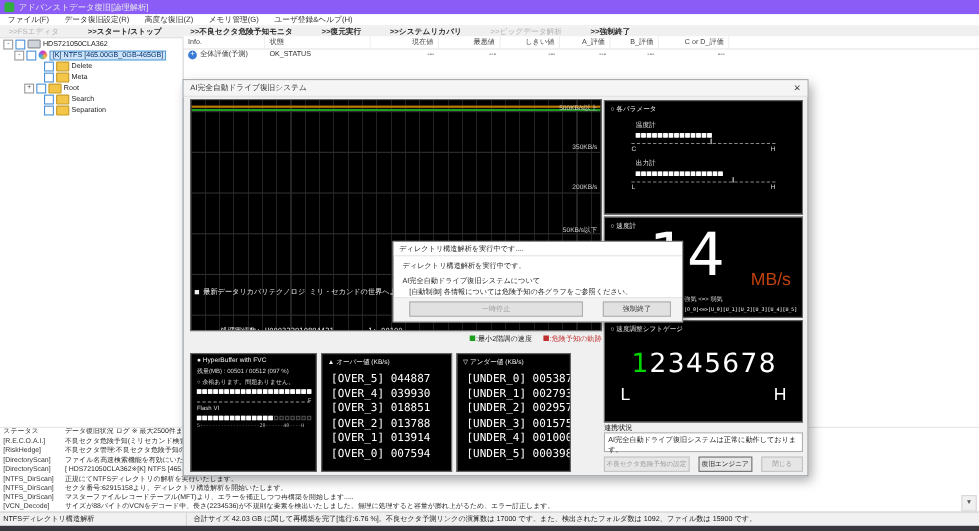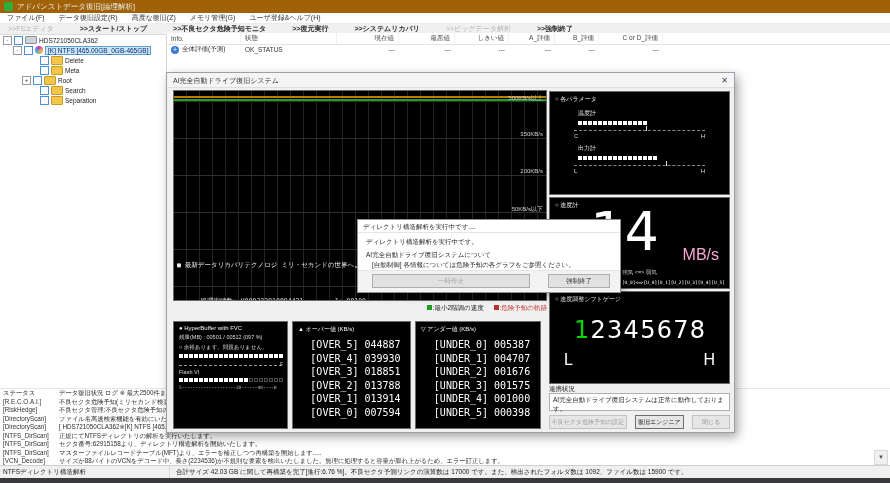--- a/index.html
+++ b/index.html
@@ -1,21 +1,21 @@
 <!DOCTYPE html>
 <html><head>
 <meta charset="utf-8">
 <style>
   html,body{margin:0;padding:0;}
   body{width:890px;height:483px;position:relative;overflow:hidden;background:#fff;
        font-family:"Liberation Sans","DejaVu Sans",sans-serif;color:#222;}
   .abs{position:absolute;}
 
   
-  .titlebar{left:0;top:0;width:890px;height:13px;background:#a16207;color:#e9e9e9;
+  .titlebar{left:0;top:0;width:890px;height:13px;background:#8b5cf6;color:#e9e9e9;
             font-size:7.5px;line-height:13px;}
   .titleicon{position:absolute;left:4px;top:2px;width:9px;height:9px;background:#2fae3e;border-radius:2px;}
   .titletext{position:absolute;left:17px;top:0;}
   .menubar{left:0;top:13px;width:890px;height:10px;background:#fff;border-bottom:1px solid #ececec;
            display:flex;align-items:center;font-size:7px;color:#333;}
   .m-item{padding:0 7px;}
   .toolbar{left:0;top:24px;width:890px;height:10px;background:#f0f0f1;border-bottom:1px solid #dcdcdc;
            display:flex;align-items:center;font-size:7px;font-weight:bold;color:#2b2b2b;}
   .t-item{margin-left:26px;white-space:nowrap;}
   .t-item.dis{color:#b4b4b4;font-weight:normal;}
@@ -90,38 +90,38 @@
   .hb .ln{font-size:5.5px;color:#ddd;padding-left:5px;margin-top:3px;white-space:nowrap;}
   .sqrow{display:flex;gap:1px;margin:3px 0 0 5px;}
   .sq{width:4px;height:4px;background:#101010;border:1px solid #4a4a4a;box-sizing:border-box;}
   .sq.on{background:#fff;border-color:#fff;}
   .dashln{margin:3px 5px 0 5px;border-bottom:1px dashed #9a9a9a;position:relative;height:4px;font-size:5px;color:#ccc;}
   .dashend{position:absolute;right:-1px;top:0;}
   .scaleln{font-size:4.5px;color:#bbb;padding-left:5px;margin-top:3px;white-space:nowrap;
            font-family:"DejaVu Sans Mono",monospace;}
 
   .ov{left:125px;top:248px;width:119px;height:108px;}
-  .un{left:248px;top:248px;width:126px;height:108px;}
+  .un{left:248px;top:248px;width:104px;height:108px;}
   .mrow{font-size:10px;line-height:13.5px;font-family:"DejaVu Sans Mono",monospace;white-space:nowrap;
-        padding-left:8px;color:#fff;text-align:center;}
+        padding-left:8px;color:#fff;}
   .mrow .v{margin-left:6px;}
   .mono-list{margin-top:4px;}
 
   
   .params{left:382px;top:18px;width:181px;height:104px;}
   .pr-sub{font-size:6px;color:#eee;margin:5px 0 0 28px;}
   .pr-sq{margin-left:28px;}
   .pr-scale{margin:2px 24px 0 24px;display:flex;justify-content:space-between;font-size:6px;color:#ddd;}
   .pr-dash{margin:2px 24px 0 24px;border-bottom:1px dashed #888;height:3px;position:relative;}
   .pr-mark{position:absolute;left:55%;top:-1px;width:1px;height:5px;background:#ddd;}
 
   .speed{left:382px;top:124px;width:181px;height:92px;}
   .sp-val{position:absolute;left:0;right:30px;top:6px;text-align:center;font-size:54px;line-height:56px;
           color:#fff;font-family:"DejaVu Sans",sans-serif;}
-  .sp-unit{position:absolute;right:10px;top:48px;font-size:16px;color:#f9a8d4;}
+  .sp-unit{position:absolute;right:10px;top:48px;font-size:16px;color:#c2410c;}
   .sp-mood{position:absolute;left:0;right:0;bottom:12px;text-align:center;font-size:5.5px;color:#ddd;}
   .sp-tape{position:absolute;left:2px;right:2px;bottom:3px;text-align:center;font-size:4.5px;color:#fff;
            font-family:"DejaVu Sans Mono",monospace;white-space:nowrap;}
 
   .shift{left:382px;top:218px;width:181px;height:93px;}
   .sh-nums{position:absolute;left:24px;right:24px;top:24px;display:flex;justify-content:space-between;
            font-size:24px;color:#fff;font-family:"DejaVu Sans",sans-serif;}
   .sh-nums span.active{color:#00d800;}
   .sh-l{position:absolute;left:14px;bottom:14px;font-size:16px;color:#fff;}
   .sh-h{position:absolute;right:14px;bottom:14px;font-size:16px;color:#fff;}
@@ -361,22 +361,22 @@
       <div class="mrow"><span>[OVER_2]</span><span class="v">013788</span></div>
       <div class="mrow"><span>[OVER_1]</span><span class="v">013914</span></div>
       <div class="mrow"><span>[OVER_0]</span><span class="v">007594</span></div>
     </div>
   </div>
 
   <div class="abs bpanel un">
     <div class="bp-title">▽ アンダー値 (KB/s)</div>
     <div class="mono-list">
       <div class="mrow"><span>[UNDER_0]</span><span class="v">005387</span></div>
-      <div class="mrow"><span>[UNDER_1]</span><span class="v">004707</span></div>
-      <div class="mrow"><span>[UNDER_2]</span><span class="v">001676</span></div>
+      <div class="mrow"><span>[UNDER_1]</span><span class="v">002793</span></div>
+      <div class="mrow"><span>[UNDER_2]</span><span class="v">002957</span></div>
       <div class="mrow"><span>[UNDER_3]</span><span class="v">001575</span></div>
       <div class="mrow"><span>[UNDER_4]</span><span class="v">001000</span></div>
       <div class="mrow"><span>[UNDER_5]</span><span class="v">000398</span></div>
     </div>
   </div>
 
   <div class="abs bpanel params">
     <div class="bp-title">○ 各パラメータ</div>
     <div class="pr-sub">温度計</div>
     <div class="sqrow pr-sq">

